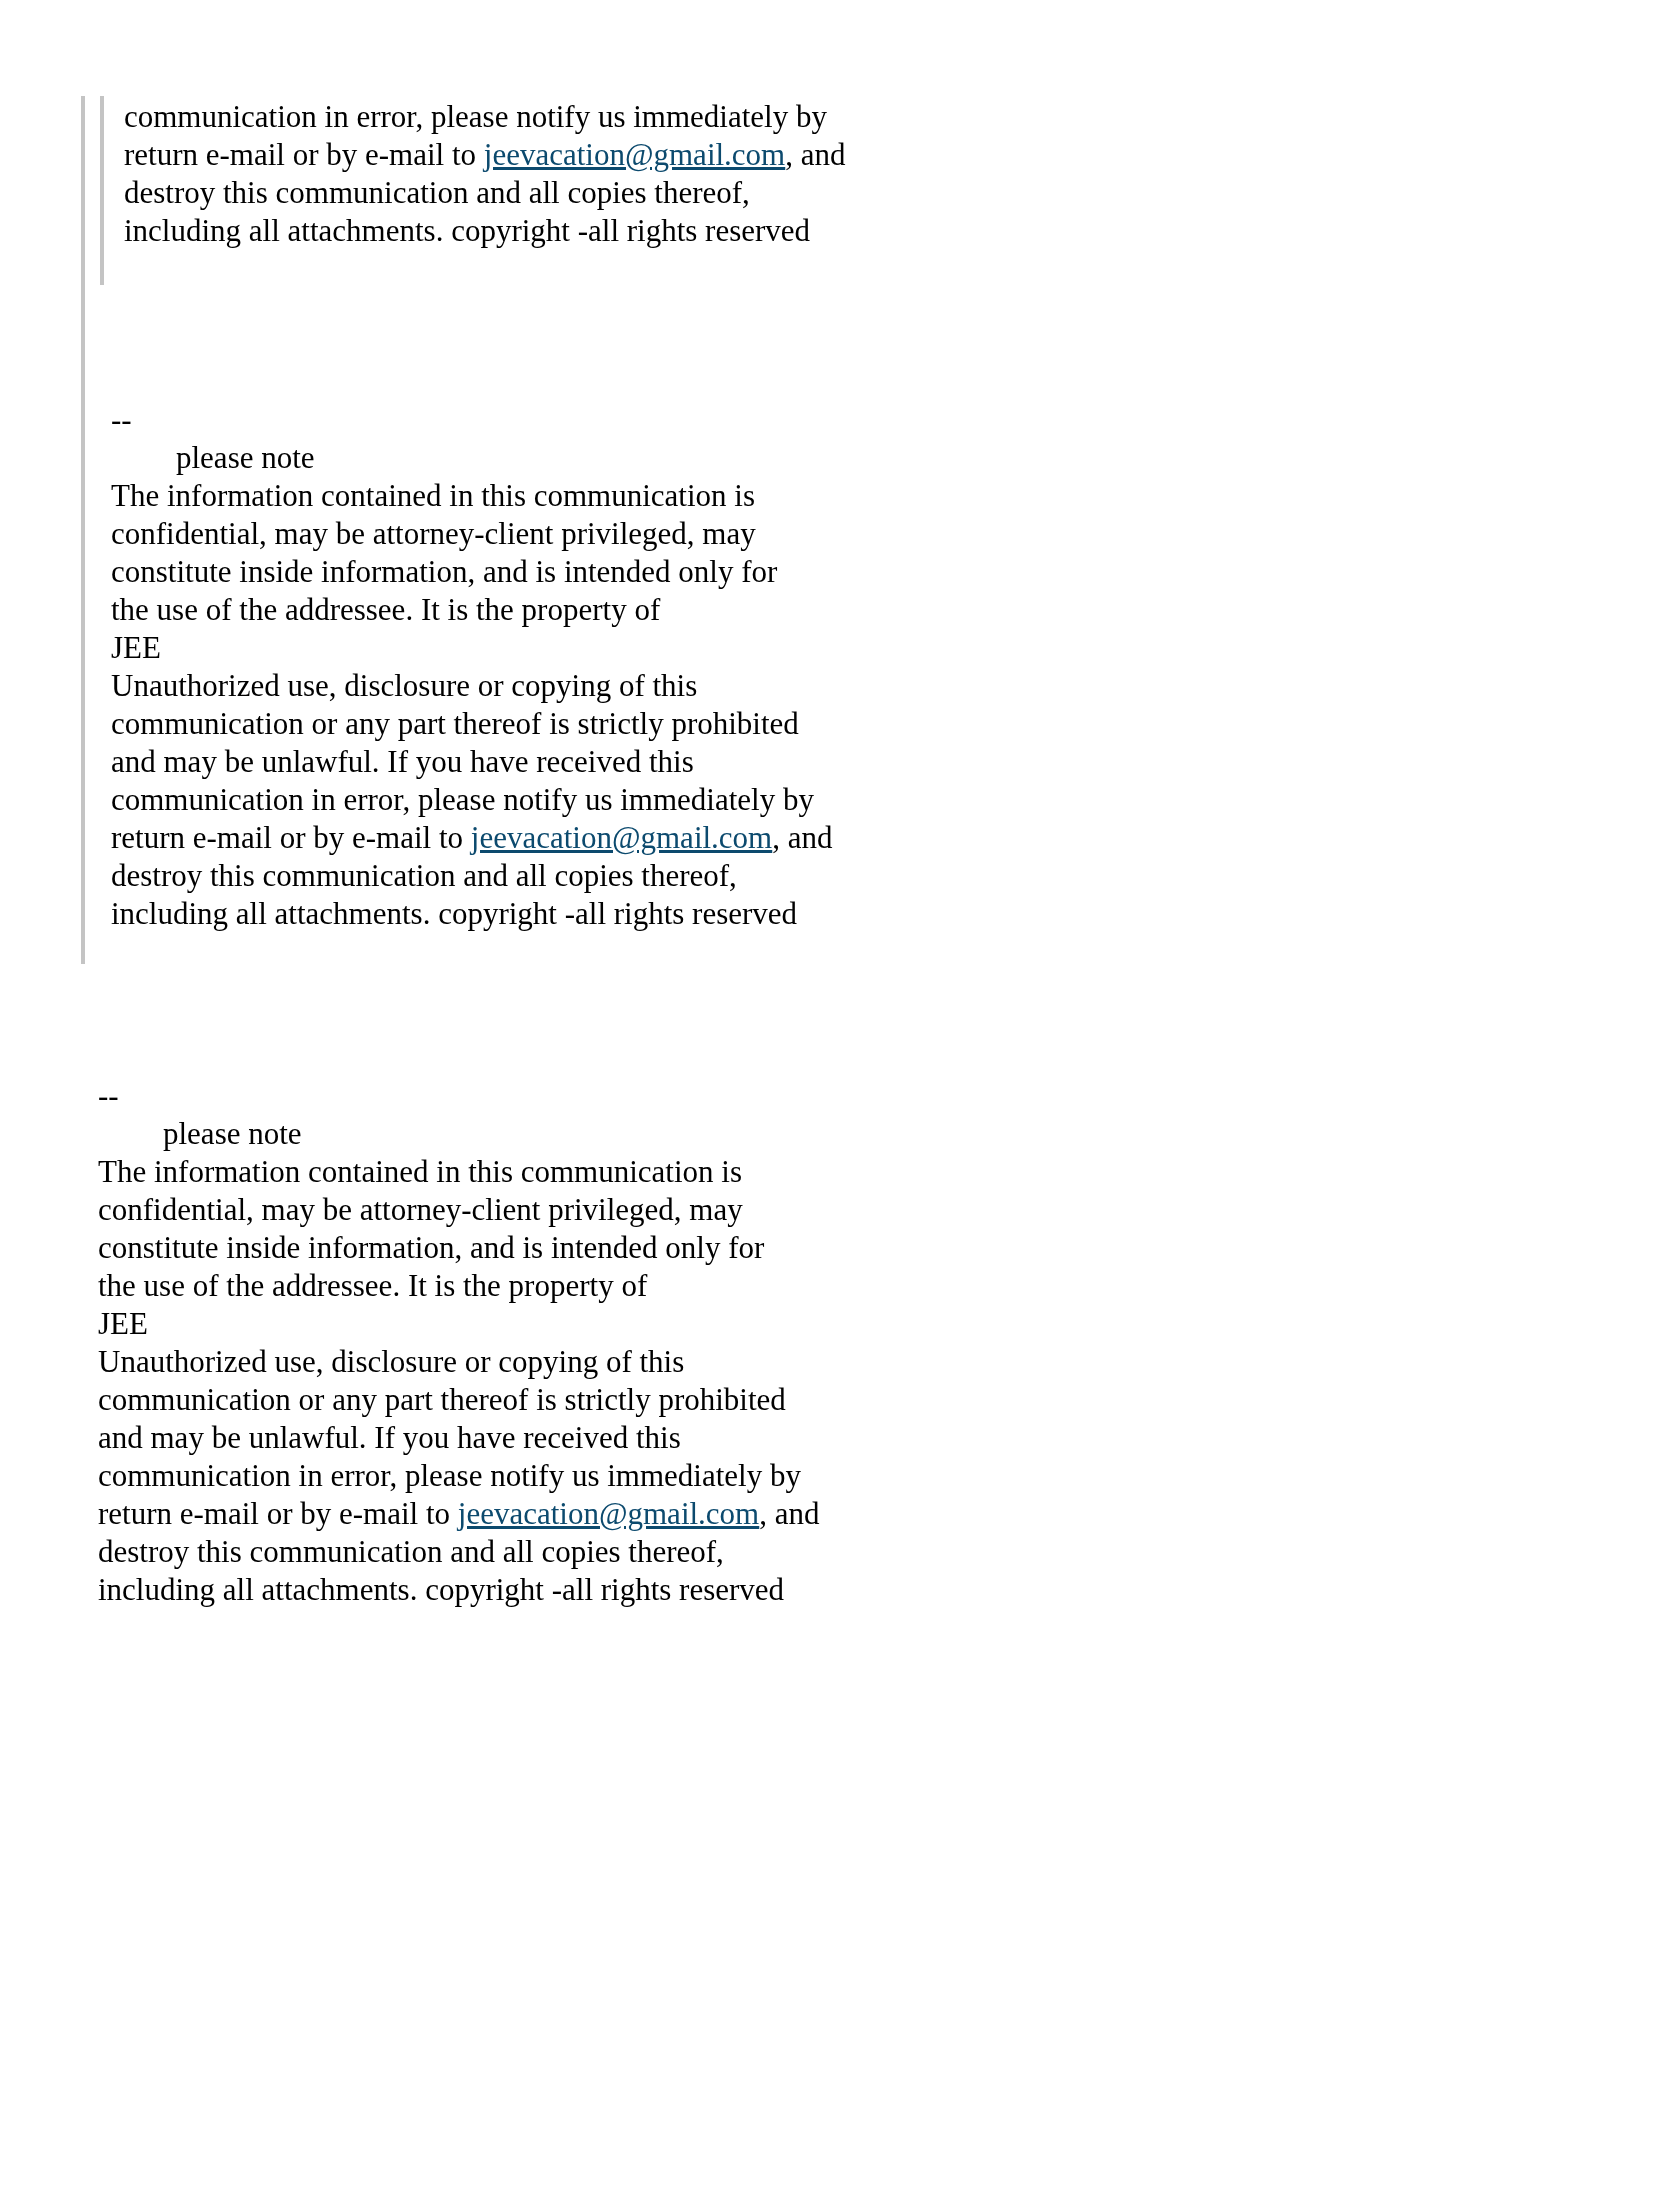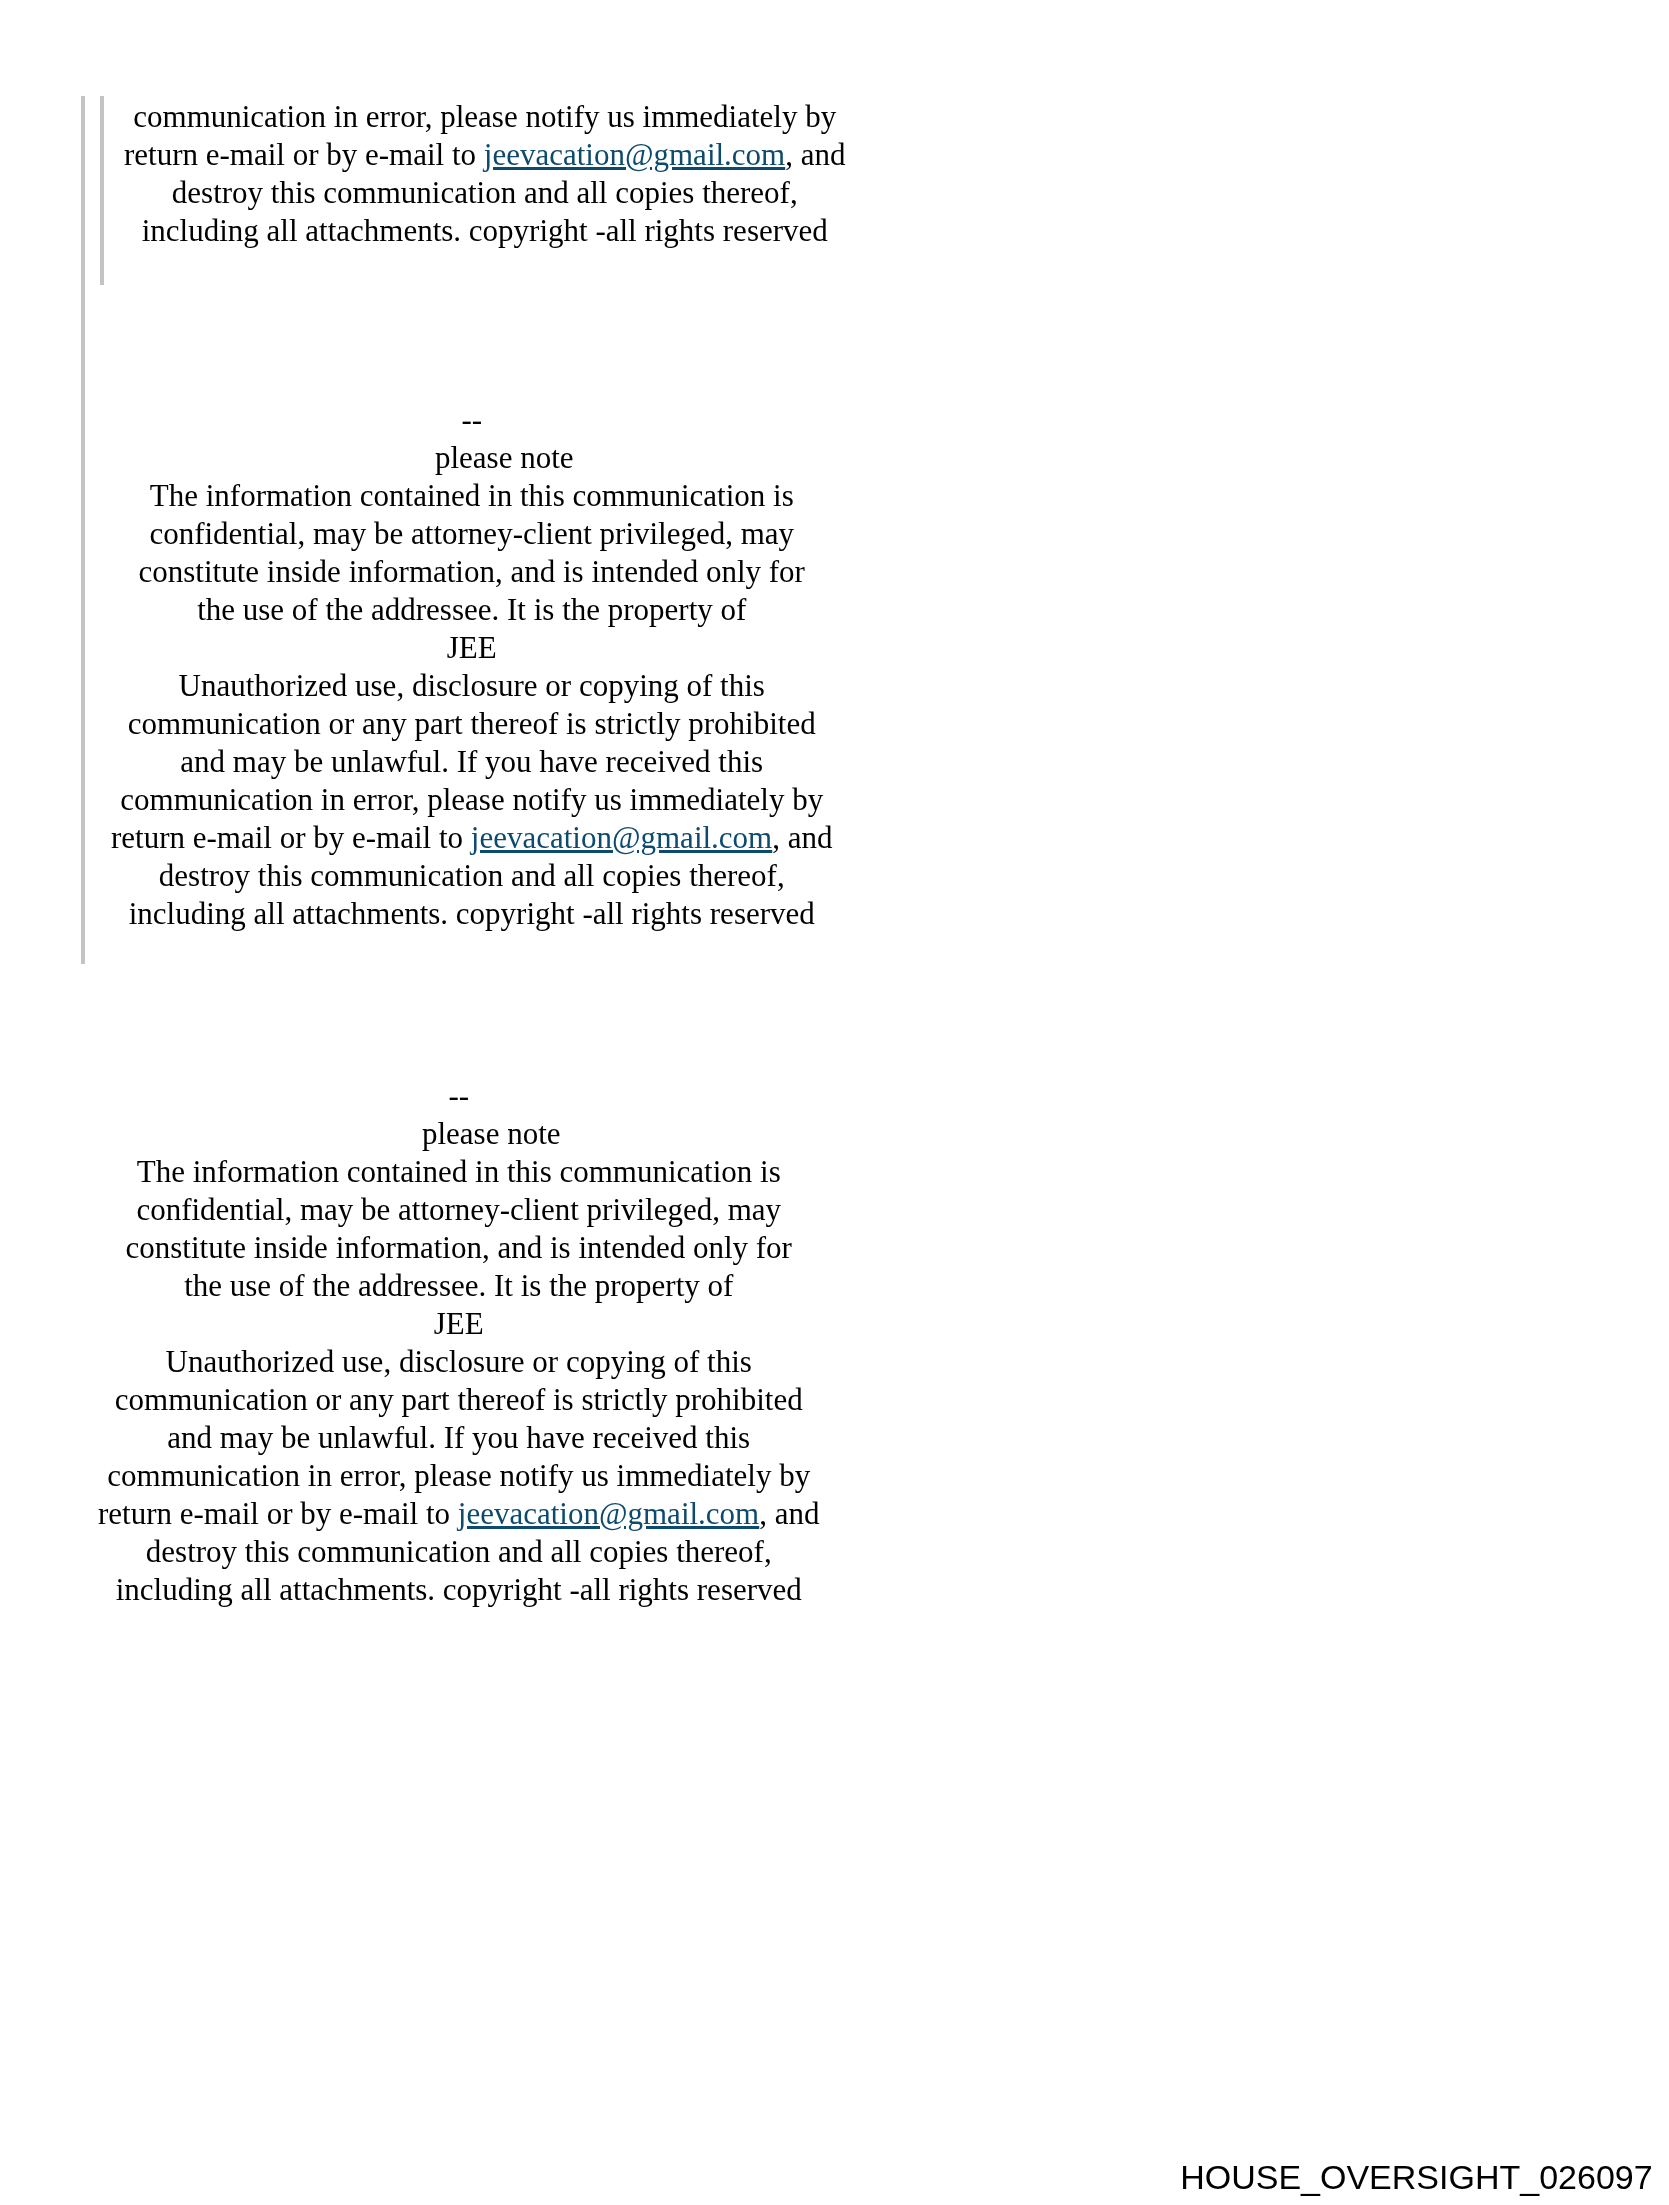--- a/index.html
+++ b/index.html
@@ -21,21 +21,21 @@
   .quote-bar.inner { left: 100px; top: 96px; height: 189px; }
   .block {
     position: absolute;
     font-size: 31px;
     line-height: 38px;
     white-space: nowrap;
   }
   .block.block1 { left: 124px; top: 98px; }
   .block.block2 { left: 111px; top: 401px; }
   .block.block3 { left: 98px; top: 1077px; }
-  .line { height: 38px; text-align: center; }
+  .line { height: 38px; }
   .line.indent { padding-left: 65px; font-family: Liberation Serif, serif; }
   .email-link {
     color: #0c4a6e;
     text-decoration: underline;
     cursor: pointer;
   }
   .bates {
     position: absolute;
     right: 16.4px;
     bottom: 7.9px;
@@ -87,16 +87,15 @@
     <div class="line">JEE</div>
     <div class="line">Unauthorized use, disclosure or copying of this</div>
     <div class="line">communication or any part thereof is strictly prohibited</div>
     <div class="line">and may be unlawful. If you have received this</div>
     <div class="line">communication in error, please notify us immediately by</div>
     <div class="line"><span>return e-mail or by e-mail to </span><a class="email-link">jeevacation@gmail.com</a><span>, and</span></div>
     <div class="line">destroy this communication and all copies thereof,</div>
     <div class="line">including all attachments. copyright -all rights reserved</div>
   </div>
 
-  <div class="bates">HOUSE_OVERSIGHT_026097</div>
 
 </div>
 
 
 </body></html>

